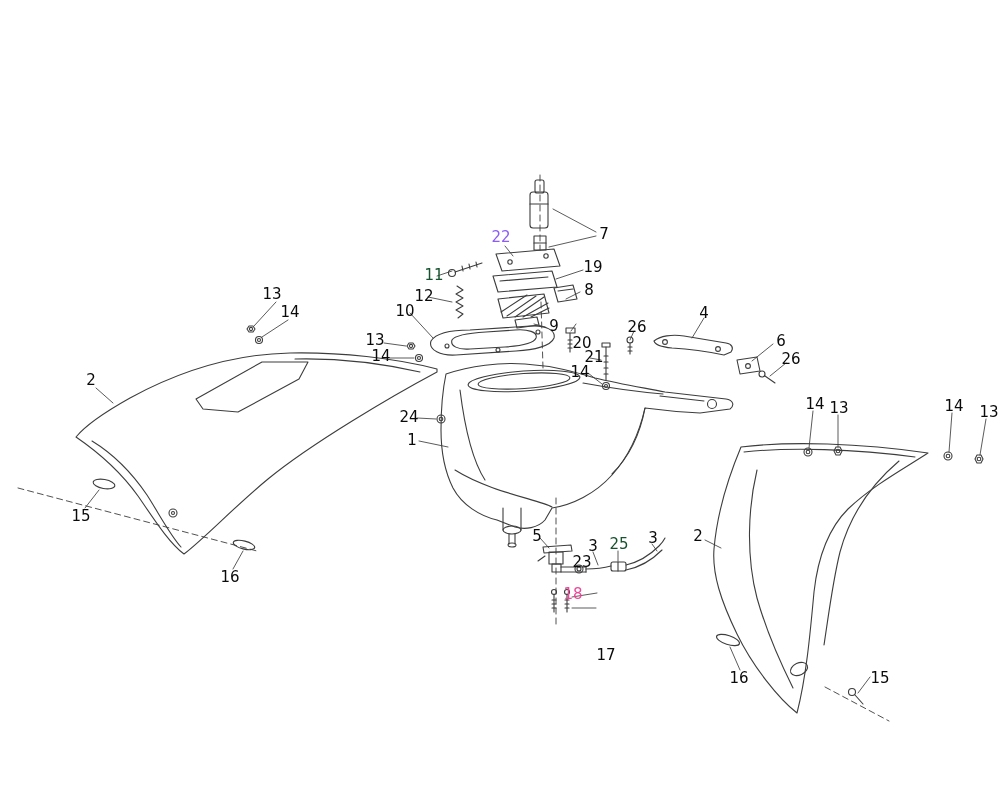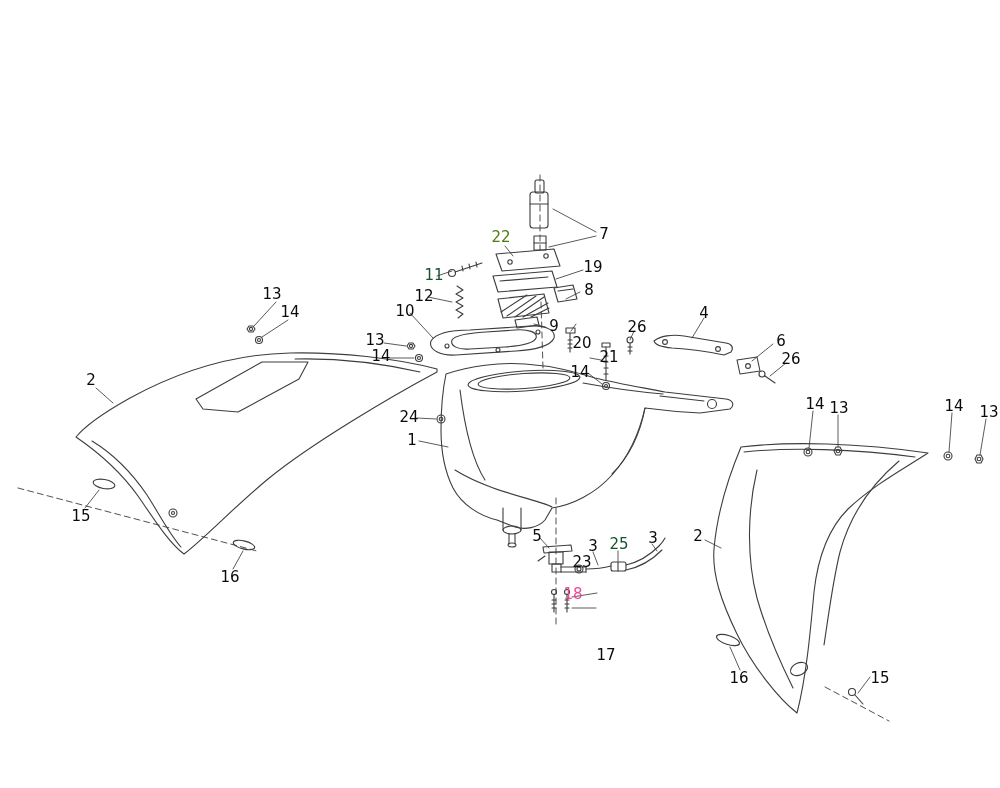--- a/index.html
+++ b/index.html
@@ -235,37 +235,37 @@
         <line x1="597" y1="593" x2="572" y2="597"></line>
         <line x1="596" y1="608" x2="572" y2="608"></line>
         <line x1="740" y1="670" x2="730" y2="647"></line>
         <line x1="870" y1="677" x2="858" y2="693"></line>
       </g>
     </g>
   </svg>
 
   <div class="callout-layer">
       <div class="callout" style="left: 604px; top: 234px; color: rgb(10, 10, 10);">7</div>
-      <div class="callout" style="left: 501px; top: 237px; color: #4d7c0f;">22</div>
+      <div class="callout" style="left: 501px; top: 237px; color: #8b5cf6;">22</div>
       <div class="callout" style="left: 434px; top: 275px; color: #14532d;">11</div>
       <div class="callout" style="left: 593px; top: 267px; color: rgb(10, 10, 10);">19</div>
       <div class="callout" style="left: 424px; top: 296px; color: rgb(10, 10, 10);">12</div>
       <div class="callout" style="left: 589px; top: 290px; color: rgb(10, 10, 10);">8</div>
       <div class="callout" style="left: 405px; top: 311px; color: rgb(10, 10, 10);">10</div>
       <div class="callout" style="left: 272px; top: 294px; color: rgb(10, 10, 10);">13</div>
       <div class="callout" style="left: 290px; top: 312px; color: rgb(10, 10, 10);">14</div>
       <div class="callout" style="left: 554px; top: 326px; color: rgb(10, 10, 10);">9</div>
       <div class="callout" style="left: 582px; top: 322px; color: rgb(10, 10, 10); margin-top: 21px;">20</div>
       <div class="callout" style="left: 375px; top: 340px; color: rgb(10, 10, 10);">13</div>
       <div class="callout" style="left: 381px; top: 356px; color: rgb(10, 10, 10);">14</div>
       <div class="callout" style="left: 637px; top: 327px; color: rgb(10, 10, 10);">26</div>
       <div class="callout" style="left: 704px; top: 313px; color: rgb(10, 10, 10);">4</div>
       <div class="callout" style="left: 781px; top: 341px; color: rgb(10, 10, 10);">6</div>
       <div class="callout" style="left: 791px; top: 359px; color: rgb(10, 10, 10);">26</div>
-      <div class="callout" style="left: 609px; top: 357px; color: rgb(10, 10, 10);">21</div>
+      <div class="callout" style="left: 594px; top: 357px; color: rgb(10, 10, 10);">21</div>
       <div class="callout" style="left: 580px; top: 372px; color: rgb(10, 10, 10);">14</div>
       <div class="callout" style="left: 91px; top: 380px; color: rgb(10, 10, 10);">2</div>
       <div class="callout" style="left: 409px; top: 417px; color: rgb(10, 10, 10);">24</div>
       <div class="callout" style="left: 412px; top: 440px; color: rgb(10, 10, 10);">1</div>
       <div class="callout" style="left: 815px; top: 404px; color: rgb(10, 10, 10);">14</div>
       <div class="callout" style="left: 839px; top: 408px; color: rgb(10, 10, 10);">13</div>
       <div class="callout" style="left: 954px; top: 406px; color: rgb(10, 10, 10);">14</div>
       <div class="callout" style="left: 989px; top: 412px; color: rgb(10, 10, 10);">13</div>
       <div class="callout" style="left: 81px; top: 516px; color: rgb(10, 10, 10);">15</div>
       <div class="callout" style="left: 537px; top: 536px; color: rgb(10, 10, 10);">5</div>

